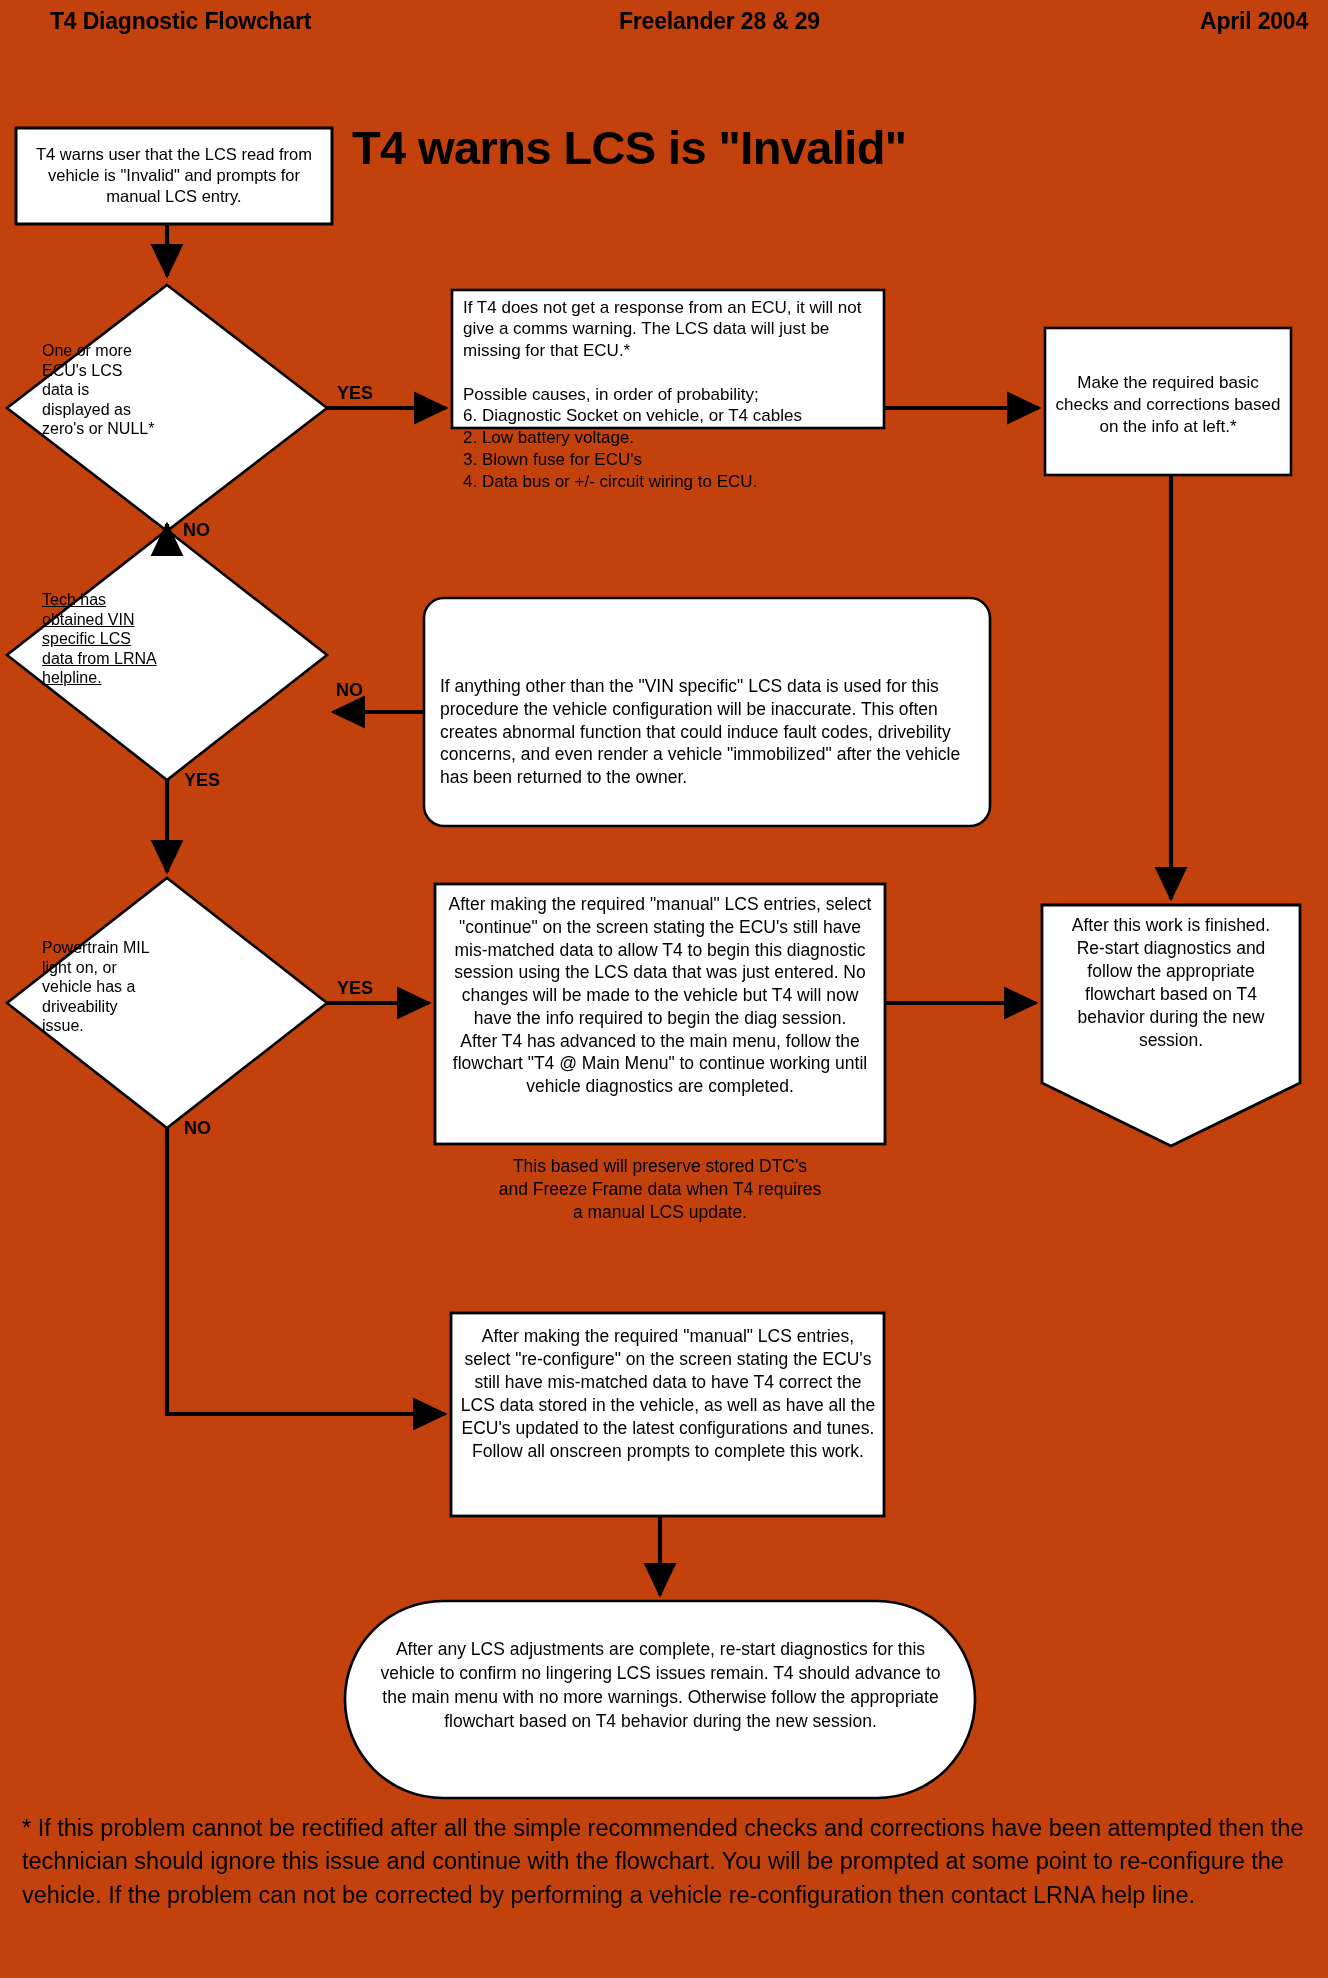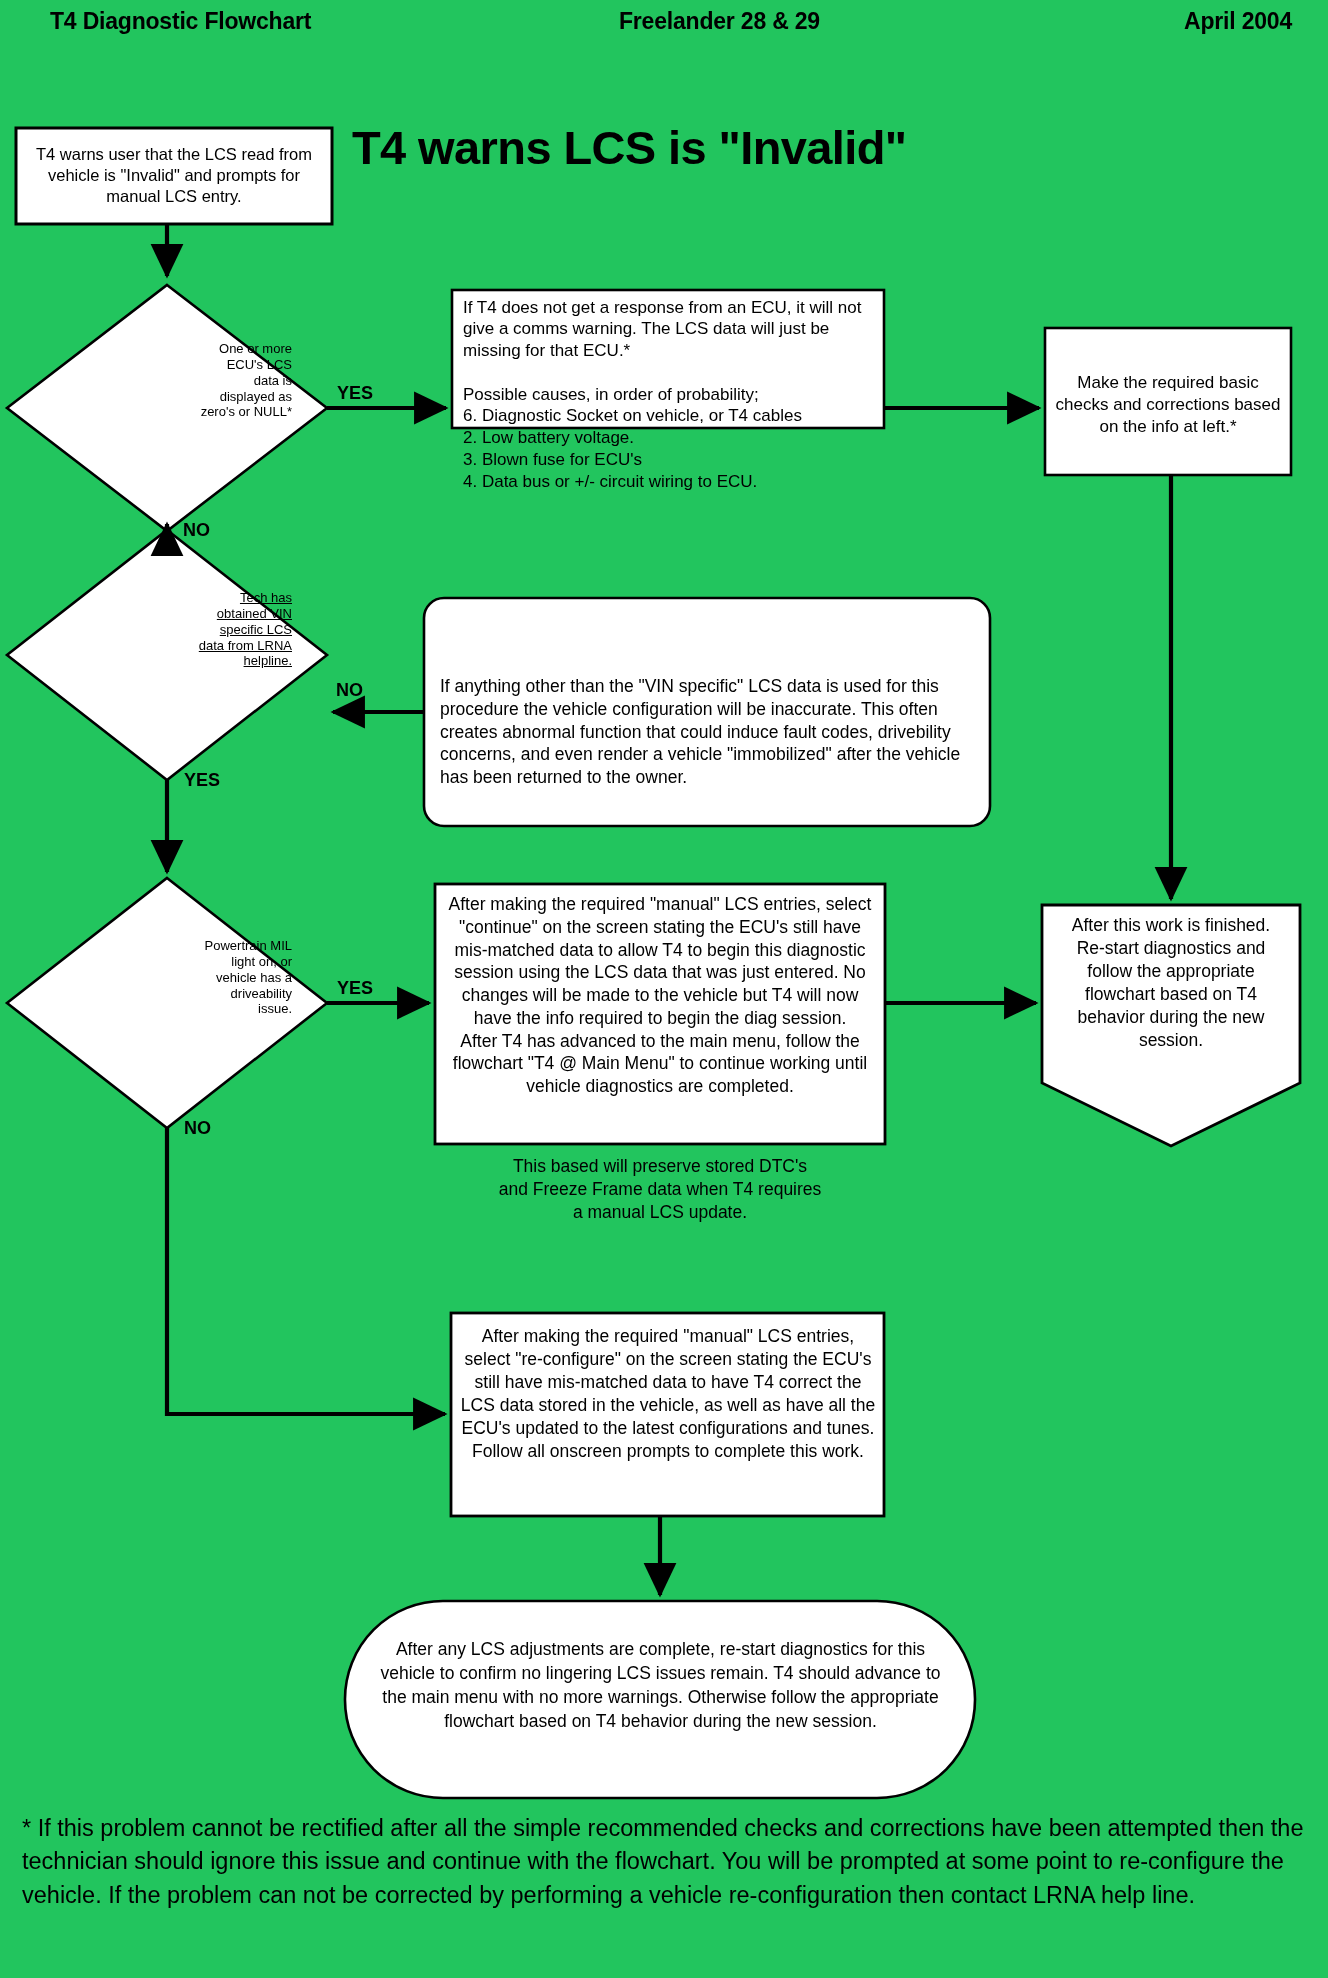--- a/index.html
+++ b/index.html
@@ -2,32 +2,32 @@
 <html><head>
 <meta charset="utf-8">
 <style>
   html,body{margin:0;padding:0;background:#ffffff;}
   body{
     width:1328px;height:1978px;position:relative;
     font-family:"Liberation Sans", sans-serif;
     color:#000000;
     -webkit-font-smoothing:antialiased;
   }
-  #page{position:relative;width:1328px;height:1978px;overflow:hidden;background:#22c55e;}
+  #page{position:relative;width:1328px;height:1978px;overflow:hidden;background:#c2410c;}
 
   
   .hdr{position:absolute;top:8px;left:0;width:1328px;height:40px;}
   .hdr span{
     position:absolute;top:0;
     font-size:23px;font-weight:bold;letter-spacing:-0.2px;
     white-space:nowrap;
   }
   #hdr-left{left:50px;}
   #hdr-center{left:619px;}
-  #hdr-right{right:36px;text-align:center;}
+  #hdr-right{right:20px;text-align:center;}
 
   
   #chart-title{
     position:absolute;left:352px;top:120px;width:720px;
     font-size:47px;font-weight:bold;letter-spacing:-0.6px;
     white-space:nowrap;
   }
 
   
   #diagram{position:absolute;left:0;top:0;width:1328px;height:1978px;}
@@ -36,21 +36,21 @@
 
   
   .txt{
     position:absolute;
     font-size:17px;line-height:1.18;
     color:#000;
     white-space:pre-line;
   }
   .ctr{text-align:center;}
   .lft{text-align:left;}
-  .dia-txt{font-size:13px;line-height:1.22;text-align:right;}
+  .dia-txt{font-size:16px;line-height:1.22;text-align:left;}
   .edge-lbl{
     position:absolute;font-size:18px;font-weight:bold;letter-spacing:0px;
   }
 
   
   #footnote{
     position:absolute;left:22px;top:1812px;width:1292px;
     font-size:23.5px;line-height:1.42;text-align:left;
   }
 </style>

